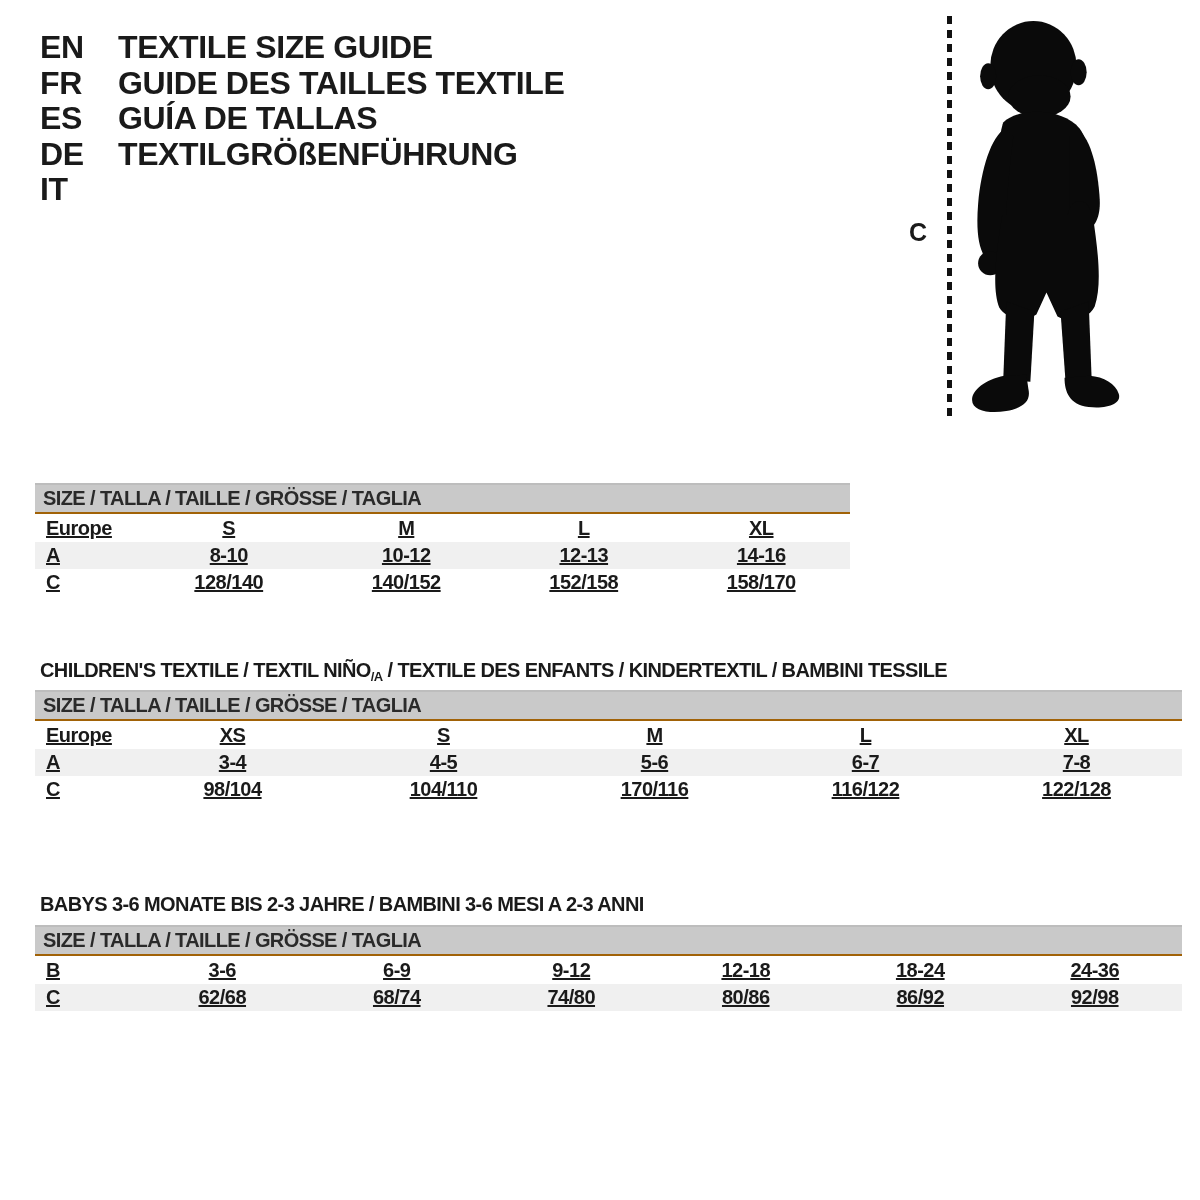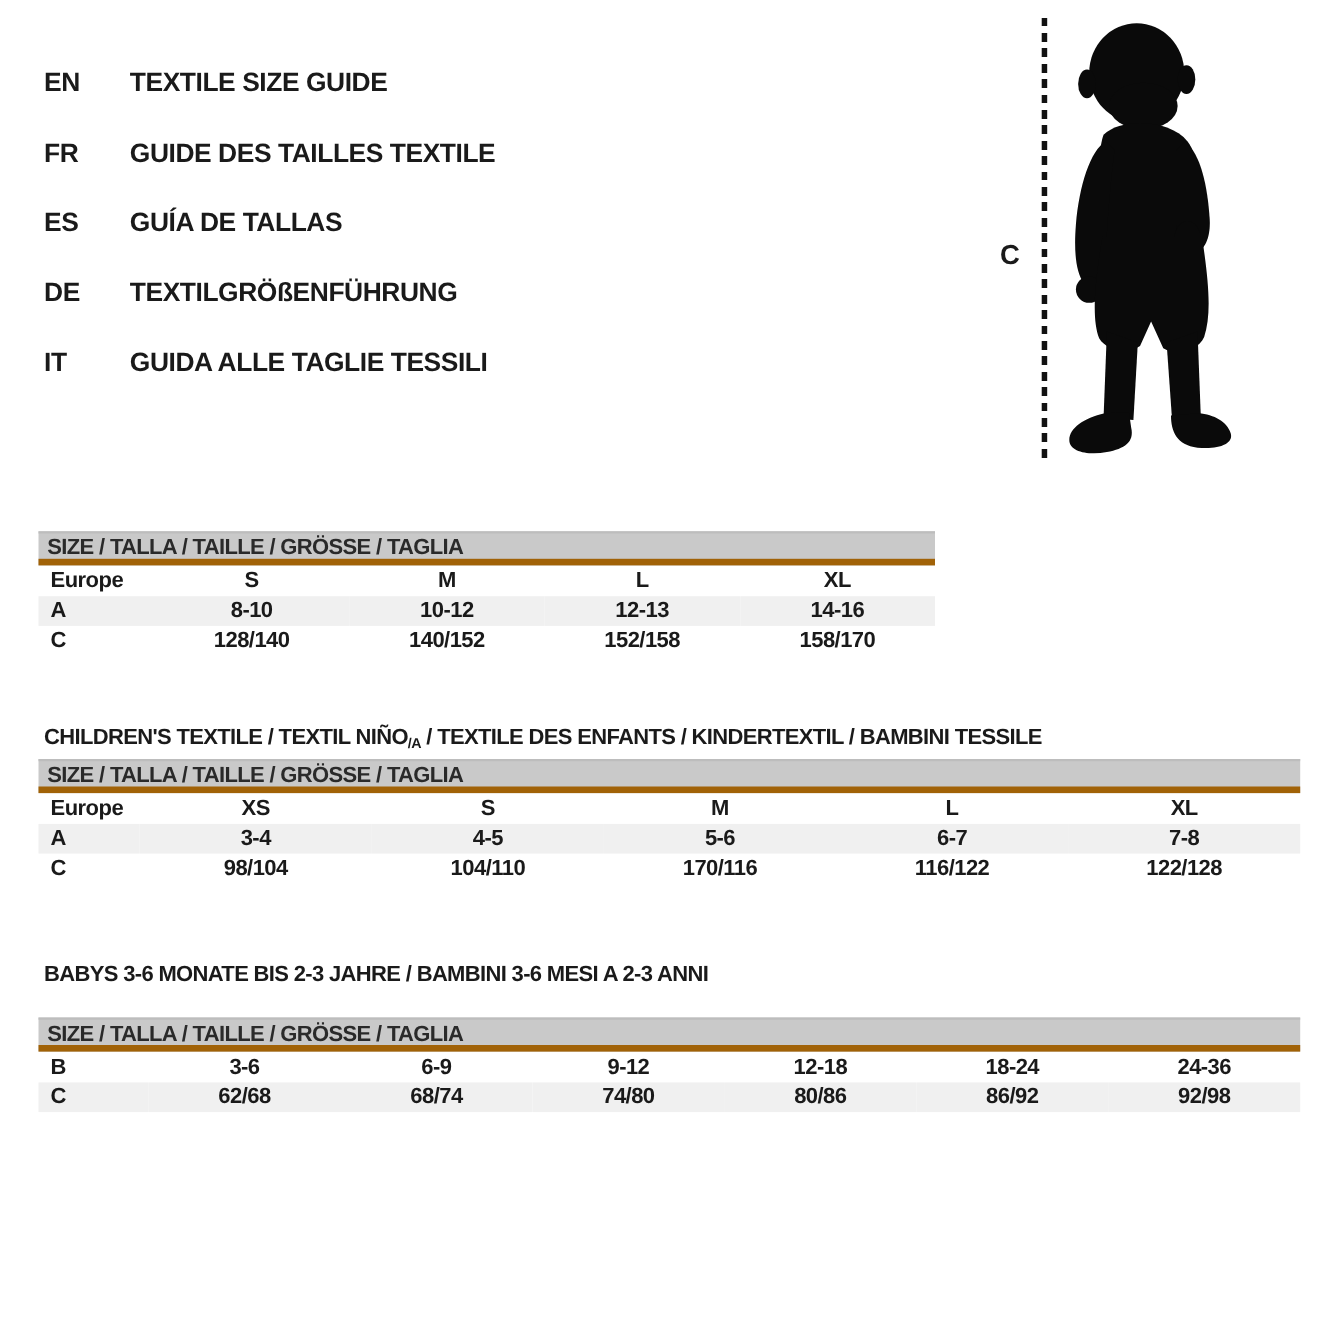--- a/index.html
+++ b/index.html
@@ -9,21 +9,21 @@
     width: 1200px; height: 1200px;
     background: #ffffff;
     font-family: "Liberation Sans", sans-serif;
     color: #1a1a1a;
     font-weight: 700;
     letter-spacing: -0.4px;
     overflow: hidden;
   }
   
   .lang-block { position:absolute; left:40px; top:30px; }
-  .lang-row { display:flex; line-height:35.5px; font-size:24px;margin-top:28px; }
+  .lang-row { display:flex; line-height:35.5px; font-size:32px; }
   .lang-code { width:78px; flex:0 0 78px; }
   .lang-title { white-space:nowrap; }
 
   
   .figure-block { position:absolute; left:895px; top:0; width:280px; height:440px; }
   .dotted-line {
     position:absolute; left:52px; top:16px; width:5px; height:402px;
     background: repeating-linear-gradient(to bottom, #111 0 8px, transparent 8px 14px);
   }
   .figure-c-label { position:absolute; left:14px; top:218px; font-size:25px; }
@@ -33,29 +33,29 @@
   .section-heading {
     position:absolute; left:40px;
     font-size:20px; letter-spacing:-0.6px; white-space:nowrap;
   }
   .heading-sub { font-size:13px; vertical-align:-4px; }
 
   
   .size-bar {
     position:absolute; left:35px; height:31px;
     background:#c9c9c9;
-    border-top:2px solid #bdbdbd; border-bottom:6px solid #a16207;
+    border-top:2px solid #bdbdbd; border-bottom:2px solid #a16207;
     font-size:20px; line-height:26px; padding-left:8px;
     color:#2a2a2a; letter-spacing:-0.6px;
   }
 
   
   table { position:absolute; left:35px; border-collapse:collapse; table-layout:fixed; }
   td { height:27px; padding:0; text-align:center; vertical-align:middle;
-       font-size:20px; font-weight:700; letter-spacing:-0.5px; white-space:nowrap; }
+       font-size:20px; font-weight:700; letter-spacing:-0.5px; white-space:nowrap;text-decoration:underline; }
   td.label-cell { text-align:left; padding-left:11px; }
   tr.row-alt { background:#f0f0f0; }
 
   .w-junior { width:815px; }
   .w-wide   { width:1147px; }
 
   
   .footnotes { position:absolute; left:40px; top:1068px; }
   .footnote { font-size:20px; line-height:35px; white-space:nowrap; letter-spacing:-0.6px; }
 </style>
@@ -76,21 +76,20 @@
     <div class="lang-row">
       <span class="lang-code">ES</span>
       <span class="lang-title">GUÍA DE TALLAS</span>
     </div>
     <div class="lang-row">
       <span class="lang-code">DE</span>
       <span class="lang-title">TEXTILGRÖßENFÜHRUNG</span>
     </div>
     <div class="lang-row">
       <span class="lang-code">IT</span>
-      <span class="lang-title">GUIDA ALLE TAGLIE TESSILI</span>
     </div>
   </div>
 
   <div class="figure-block">
     <div class="figure-c-label">C</div>
     <div class="dotted-line"></div>
     <svg class="silhouette" width="185" height="402" viewBox="0 0 180 400" xmlns="http://www.w3.org/2000/svg">
       <g fill="#0a0a0a">
         <ellipse cx="68" cy="50" rx="43" ry="45"></ellipse>
         <ellipse cx="74" cy="80" rx="31" ry="21"></ellipse>
@@ -176,21 +175,21 @@
         <td class="label-cell">C</td>
         <td>98/104</td>
         <td>104/110</td>
         <td>170/116</td>
         <td>116/122</td>
         <td>122/128</td>
       </tr>
     </tbody>
   </table>
 
-  <h2 class="section-heading" style="top:858px;">BABYS 3-6 MONATE BIS 2-3 JAHRE / BAMBINI 3-6 MESI A 2-3 ANNI</h2>
+  <h2 class="section-heading" style="top:876px;">BABYS 3-6 MONATE BIS 2-3 JAHRE / BAMBINI 3-6 MESI A 2-3 ANNI</h2>
   <div class="size-bar w-wide" style="top:925px;">SIZE / TALLA / TAILLE / GRÖSSE / TAGLIA</div>
   <table class="w-wide" style="top:957px;">
     <colgroup>
         <col style="width:100px">
         <col>
         <col>
         <col>
         <col>
         <col>
         <col>

